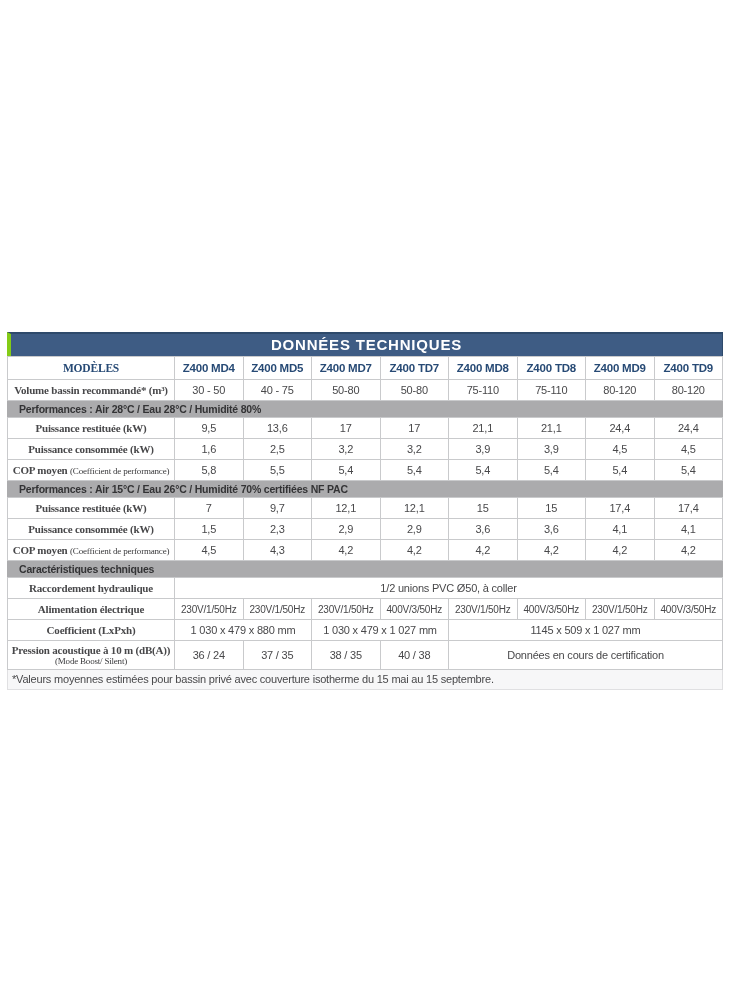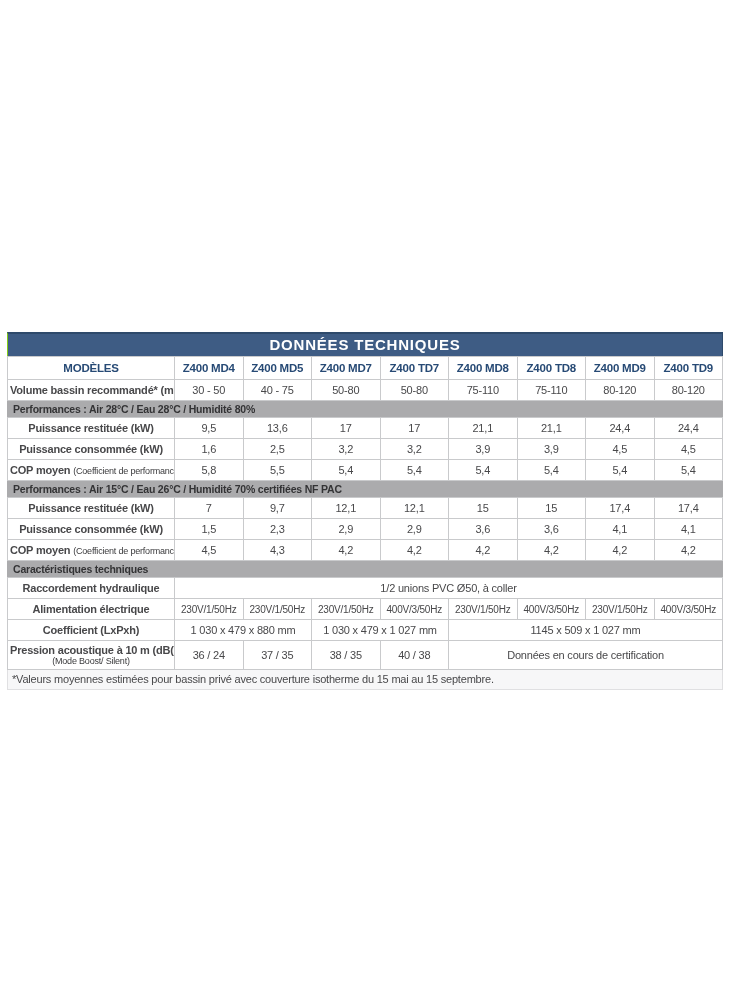--- a/index.html
+++ b/index.html
@@ -11,21 +11,21 @@
     -webkit-font-smoothing:antialiased;
   }
   .datasheet{
     position:absolute;
     left:7px;top:332px;
     width:716px;
   }
   .title-bar{
     background:#3e5c84;
     border-top:2px solid #2e4a6b;
-    border-left:1px solid #84cc16;
+    border-left:4px solid #84cc16;
     border-right:1px solid #2e4a6b;
     color:#ffffff;
     font-weight:bold;
     font-size:15px;
     letter-spacing:0.8px;
     text-align:center;
     height:22px;
     line-height:22px;
   }
   table.specs{
@@ -49,28 +49,29 @@
     color:#274a75;
     font-weight:bold;
     font-size:11.5px;
     height:18px;
   }
   td.lbl{
     text-align:left;
     font-weight:bold;
     color:#3a3a3c;
     padding-left:5px;
+    font-family:Liberation Serif, serif;
   }
   tr.r-section td{
     background:#ababad;
     color:#333335;
     font-weight:bold;
     font-size:10.5px;
     text-align:left;
-    padding-left:5px;
+    padding-left:11px;
     height:11px;
     border-left:1px solid #ababad;
     border-right:1px solid #ababad;
   }
   span.sm, div.sm{
     font-weight:normal;
     font-size:9px;
     letter-spacing:-0.2px;
     color:#3a3a3c;
   }

